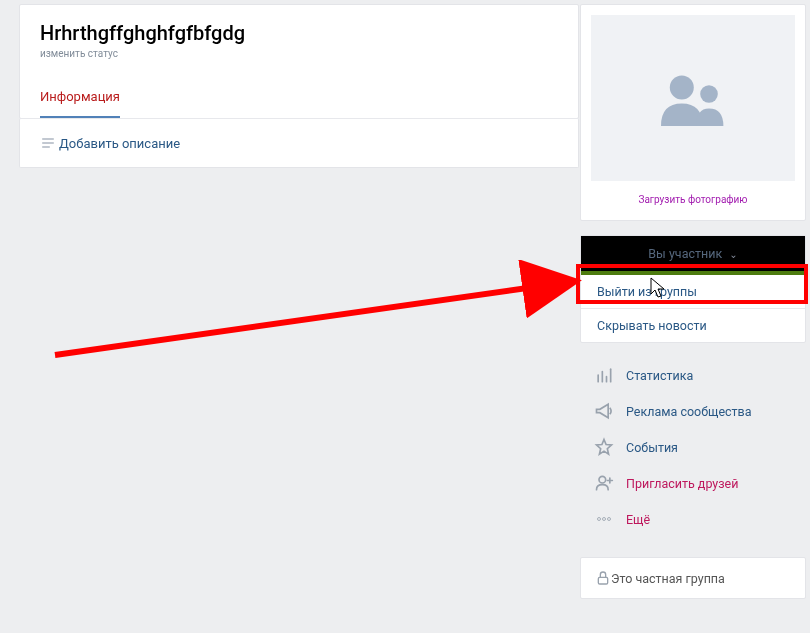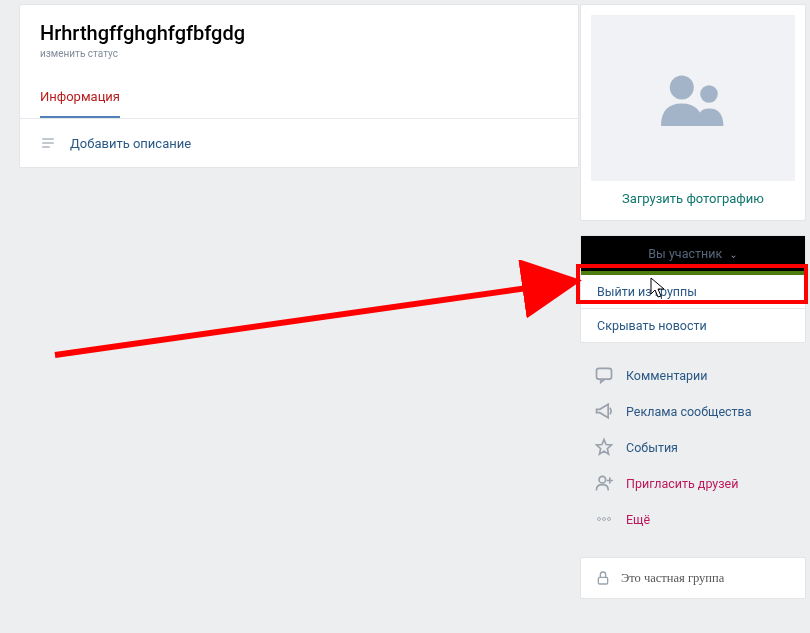--- a/index.html
+++ b/index.html
@@ -38,21 +38,21 @@
     border-bottom: 2px solid #5181b8;
     font-size: 13px;
     color: #b91c1c;
     cursor: pointer;
   }
   .desc-row {
     border-top: 1px solid #e7e8ec;
     padding: 16px 20px;
     display: flex;
     align-items: center;
-    gap: 14px;
+    gap: 3px;
   }
   .desc-icon { width: 16px; height: 16px; color: #aeb7c2; }
   .add-desc { color: #2a5885; cursor: pointer; }
 
   .side-col {
     position: absolute;
     left: 580px;
     top: 4px;
     width: 226px;
   }
@@ -60,21 +60,21 @@
   .photo-placeholder {
     width: 100%;
     height: 166px;
     background: #f0f2f5;
     display: flex;
     align-items: center;
     justify-content: center;
     margin-bottom: 10px;
   }
   .photo-placeholder svg { width: 80px; height: 60px; fill: #a4b4c8; }
-  .upload-link { color: #0f766e; font-size: 13px; cursor: pointer; }
+  .upload-link { color: #a21caf; font-size: 10px; cursor: pointer; }
 
   .member-card { margin-top: 14px; }
   .member-btn {
     background: #000000;
     text-align: center;
     padding: 10px 0;
     color: #55677d;
     font-size: 12.5px;
     cursor: pointer;
     border-bottom: 4px solid #4d7c0f;
@@ -106,24 +106,22 @@
   }
   .side-menu-item.muted { color: #be185d; }
   .side-menu-item svg { width: 20px; height: 20px; flex-shrink: 0; }
   .side-menu-item.muted svg { stroke: #99a2ad; fill: none; }
   .side-menu-item svg.stroke { stroke: #99a2ad; fill: none; }
   .private-card {
     margin-top: 14px;
     padding: 12px 14px;
     display: flex;
     align-items: center;
-    gap: 10px;
     color: #555;
     font-size: 12.5px;
-    font-family: Liberation Serif, serif;
   }
   .private-card svg { width: 16px; height: 16px; stroke:#99a2ad; fill:none;}
 
   
   .red-box {
     position: absolute;
     left: 576px;
     top: 264px;
     width: 232px;
     height: 40px;
@@ -189,25 +187,27 @@
     <div class="member-btn">
       <span>Вы участник</span>
       <span class="chev">⌄</span>
     </div>
     <div class="dd-item highlight-target">Выйти из группы</div>
     <div class="dd-item">Скрывать новости</div>
   </div>
 
   <div class="side-menu">
     <div class="side-menu-item">
-      <svg class="stroke" viewBox="0 0 24 24" stroke-width="2">
-          <rect x="3" y="4" width="18" height="13" rx="3"></rect>
-          <path d="M8 17 L8 21 L13 17"></path>
-        </svg>
-      <span>Комментарии</span>
+      <svg class="stroke" viewBox="0 0 24 24" stroke-width="2" stroke-linecap="round">
+          <line x1="5" y1="20" x2="5" y2="12"></line>
+          <line x1="10" y1="20" x2="10" y2="8"></line>
+          <line x1="15" y1="20" x2="15" y2="14"></line>
+          <line x1="20" y1="20" x2="20" y2="5"></line>
+        </svg>
+      <span>Статистика</span>
     </div>
     <div class="side-menu-item">
       <svg class="stroke" viewBox="0 0 24 24" stroke-width="2">
           <path d="M3 10 L3 14 L7 14 L17 20 L17 4 L7 10 Z"></path>
           <path d="M19 8 Q22 12 19 16"></path>
         </svg>
       <span>Реклама сообщества</span>
     </div>
     <div class="side-menu-item">
       <svg class="stroke" viewBox="0 0 24 24" stroke-width="2">

